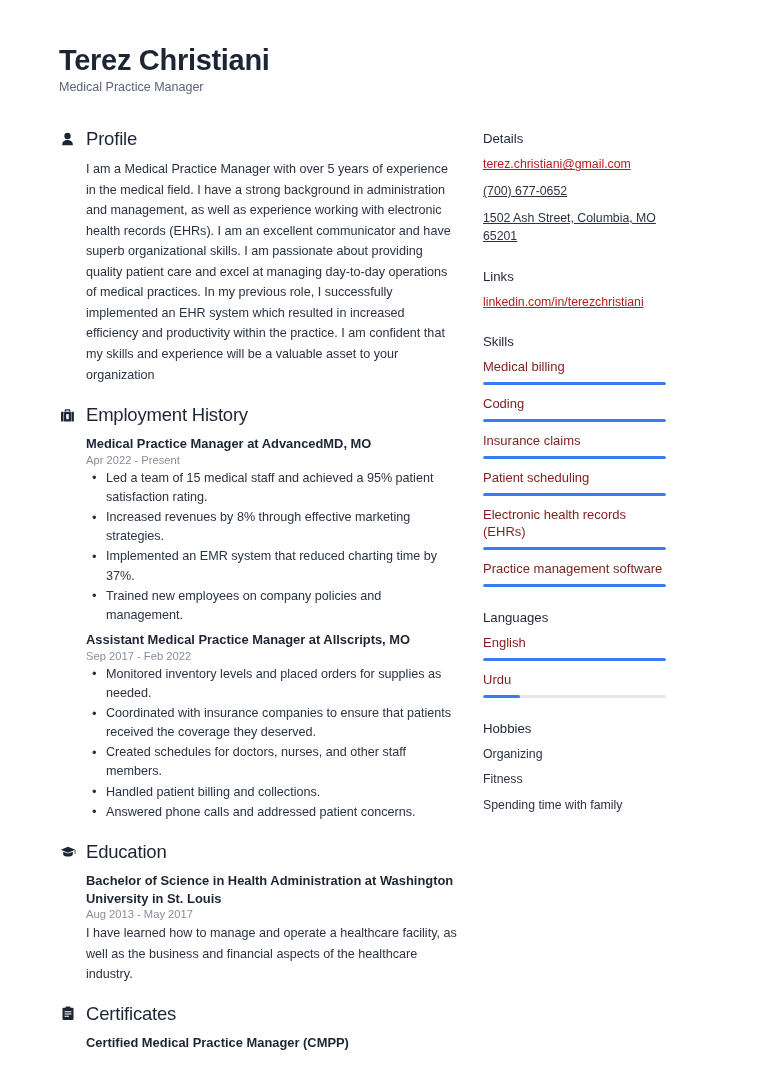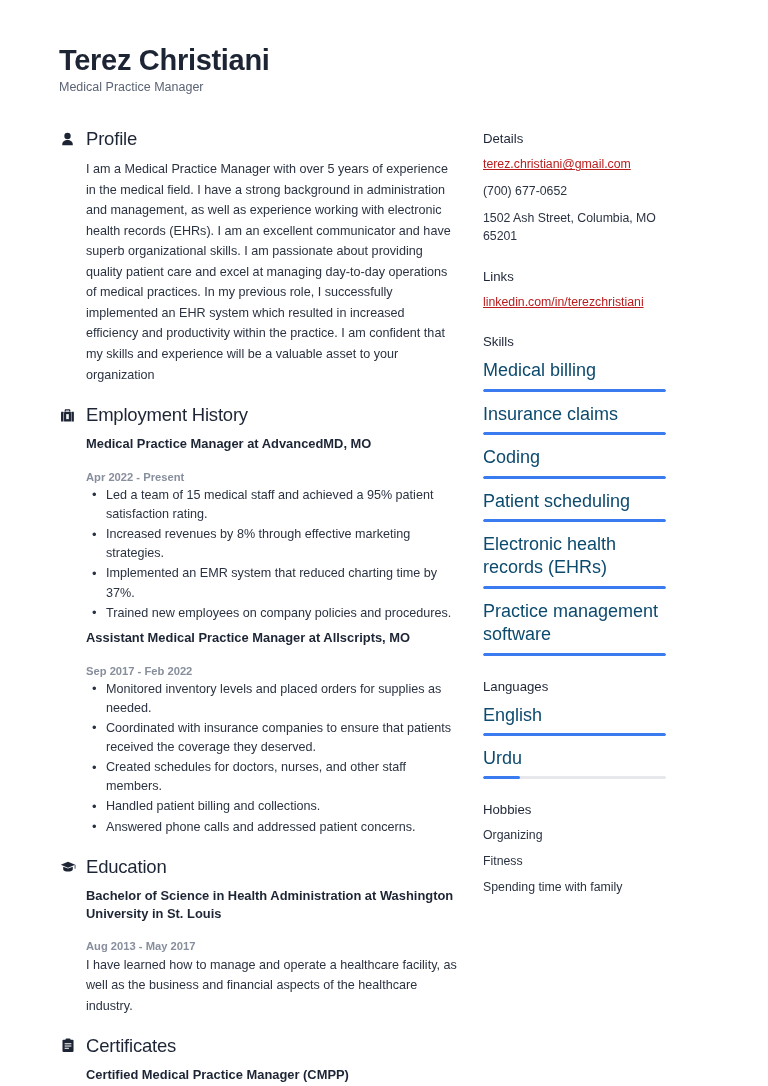--- a/index.html
+++ b/index.html
@@ -77,23 +77,22 @@
   .entry { margin-bottom: 4px; }
   .entry-title {
     font-size: 12.9px;
     font-weight: bold;
     color: #1d2535;
     line-height: 1.38;
   }
   .entry-date {
     font-size: 11.2px;
     color: #878e9c;
-    margin-top: 18px;
+    margin-top: 1px;
     margin-bottom: 3px;
-    font-weight: bold;
   }
   .entry-desc {
     font-size: 12.6px;
     line-height: 1.6;
     color: #2b3342;
     margin-top: 2px;
   }
 
   ul.bullets {
     list-style: none;
@@ -123,36 +122,37 @@
     font-size: 13.2px;
     font-weight: normal;
     color: #1d2535;
     margin-bottom: 10px;
   }
   .side-line {
     font-size: 12.3px;
     line-height: 1.45;
     color: #2b3342;
     margin-bottom: 9px;
+    text-decoration: underline;
   }
   .side-link {
     font-size: 12.3px;
     line-height: 1.45;
     color: #b91c1c;
     text-decoration: underline;
     display: block;
     margin-bottom: 9px;
     word-break: break-word;
   }
 
   
   .rated { margin-bottom: 11px; }
   .rated-label {
-    font-size: 18px;
-    color: #0c4a6e;
+    font-size: 13px;
+    color: #7f1d1d;
     margin-bottom: 6px;
     line-height: 1.3;
   }
   .rated-track {
     position: relative;
     width: 183px;
     height: 3px;
     background: #e6e8eb;
     border-radius: 2px;
     overflow: hidden;
@@ -215,21 +215,21 @@
         </div>
         <div class="section-body">
 
           <div class="entry">
             <div class="entry-title">Medical Practice Manager at AdvancedMD, MO</div>
             <div class="entry-date">Apr 2022 - Present</div>
             <ul class="bullets">
               <li>Led a team of 15 medical staff and achieved a 95% patient satisfaction rating.</li>
               <li>Increased revenues by 8% through effective marketing strategies.</li>
               <li>Implemented an EMR system that reduced charting time by 37%.</li>
-              <li>Trained new employees on company policies and procedures.</li>
+              <li>Trained new employees on company policies and management.</li>
             </ul>
           </div>
 
           <div class="entry">
             <div class="entry-title">Assistant Medical Practice Manager at Allscripts, MO</div>
             <div class="entry-date">Sep 2017 - Feb 2022</div>
             <ul class="bullets">
               <li>Monitored inventory levels and placed orders for supplies as needed.</li>
               <li>Coordinated with insurance companies to ensure that patients received the coverage they deserved.</li>
               <li>Created schedules for doctors, nurses, and other staff members.</li>
@@ -303,28 +303,28 @@
         <div class="side-title">Skills</div>
 
         <div class="rated">
           <div class="rated-label">Medical billing</div>
           <div class="rated-track">
             <div class="rated-fill" style="width: 100%;"></div>
           </div>
         </div>
 
         <div class="rated">
+          <div class="rated-label">Coding</div>
+          <div class="rated-track">
+            <div class="rated-fill" style="width: 100%;"></div>
+          </div>
+        </div>
+
+        <div class="rated">
           <div class="rated-label">Insurance claims</div>
-          <div class="rated-track">
-            <div class="rated-fill" style="width: 100%;"></div>
-          </div>
-        </div>
-
-        <div class="rated">
-          <div class="rated-label">Coding</div>
           <div class="rated-track">
             <div class="rated-fill" style="width: 100%;"></div>
           </div>
         </div>
 
         <div class="rated">
           <div class="rated-label">Patient scheduling</div>
           <div class="rated-track">
             <div class="rated-fill" style="width: 100%;"></div>
           </div>

